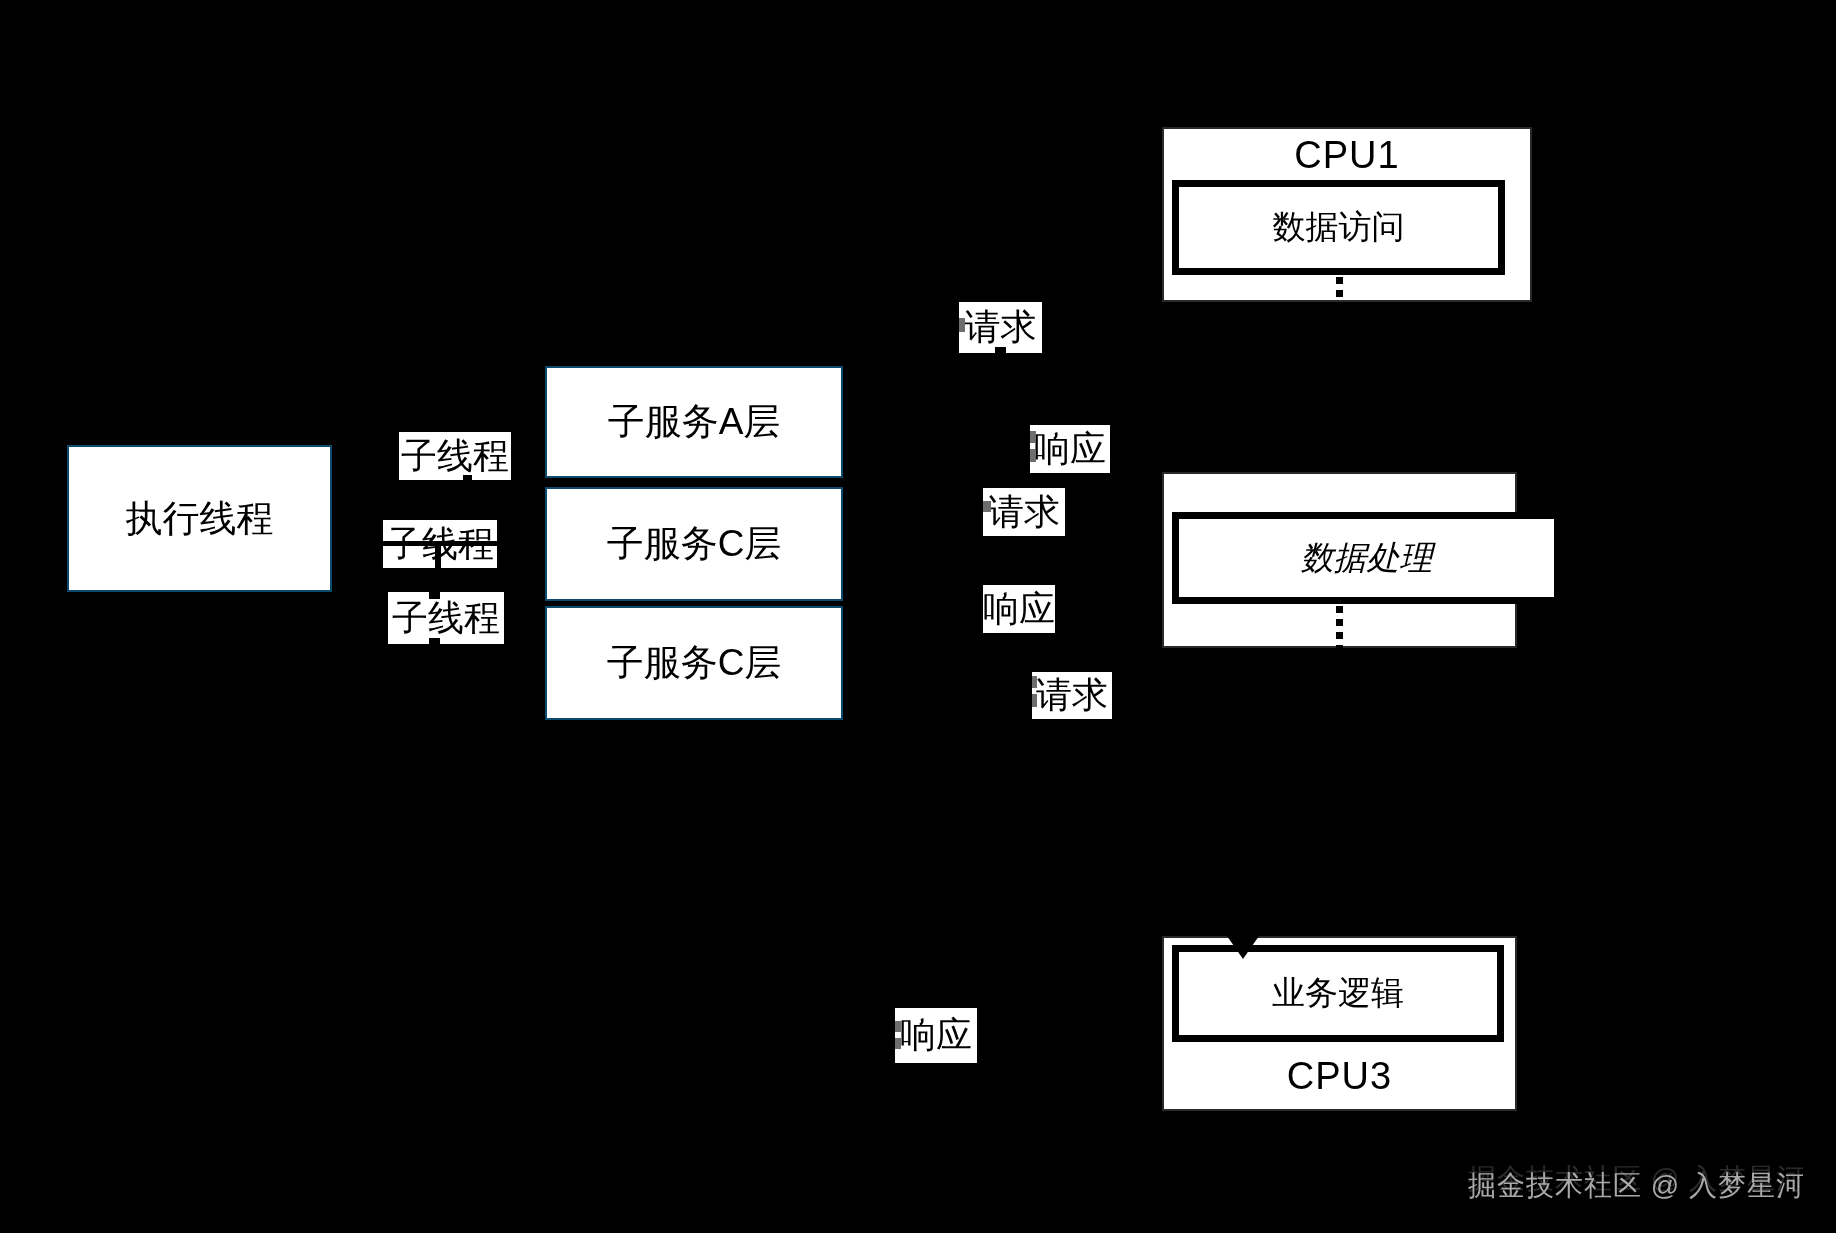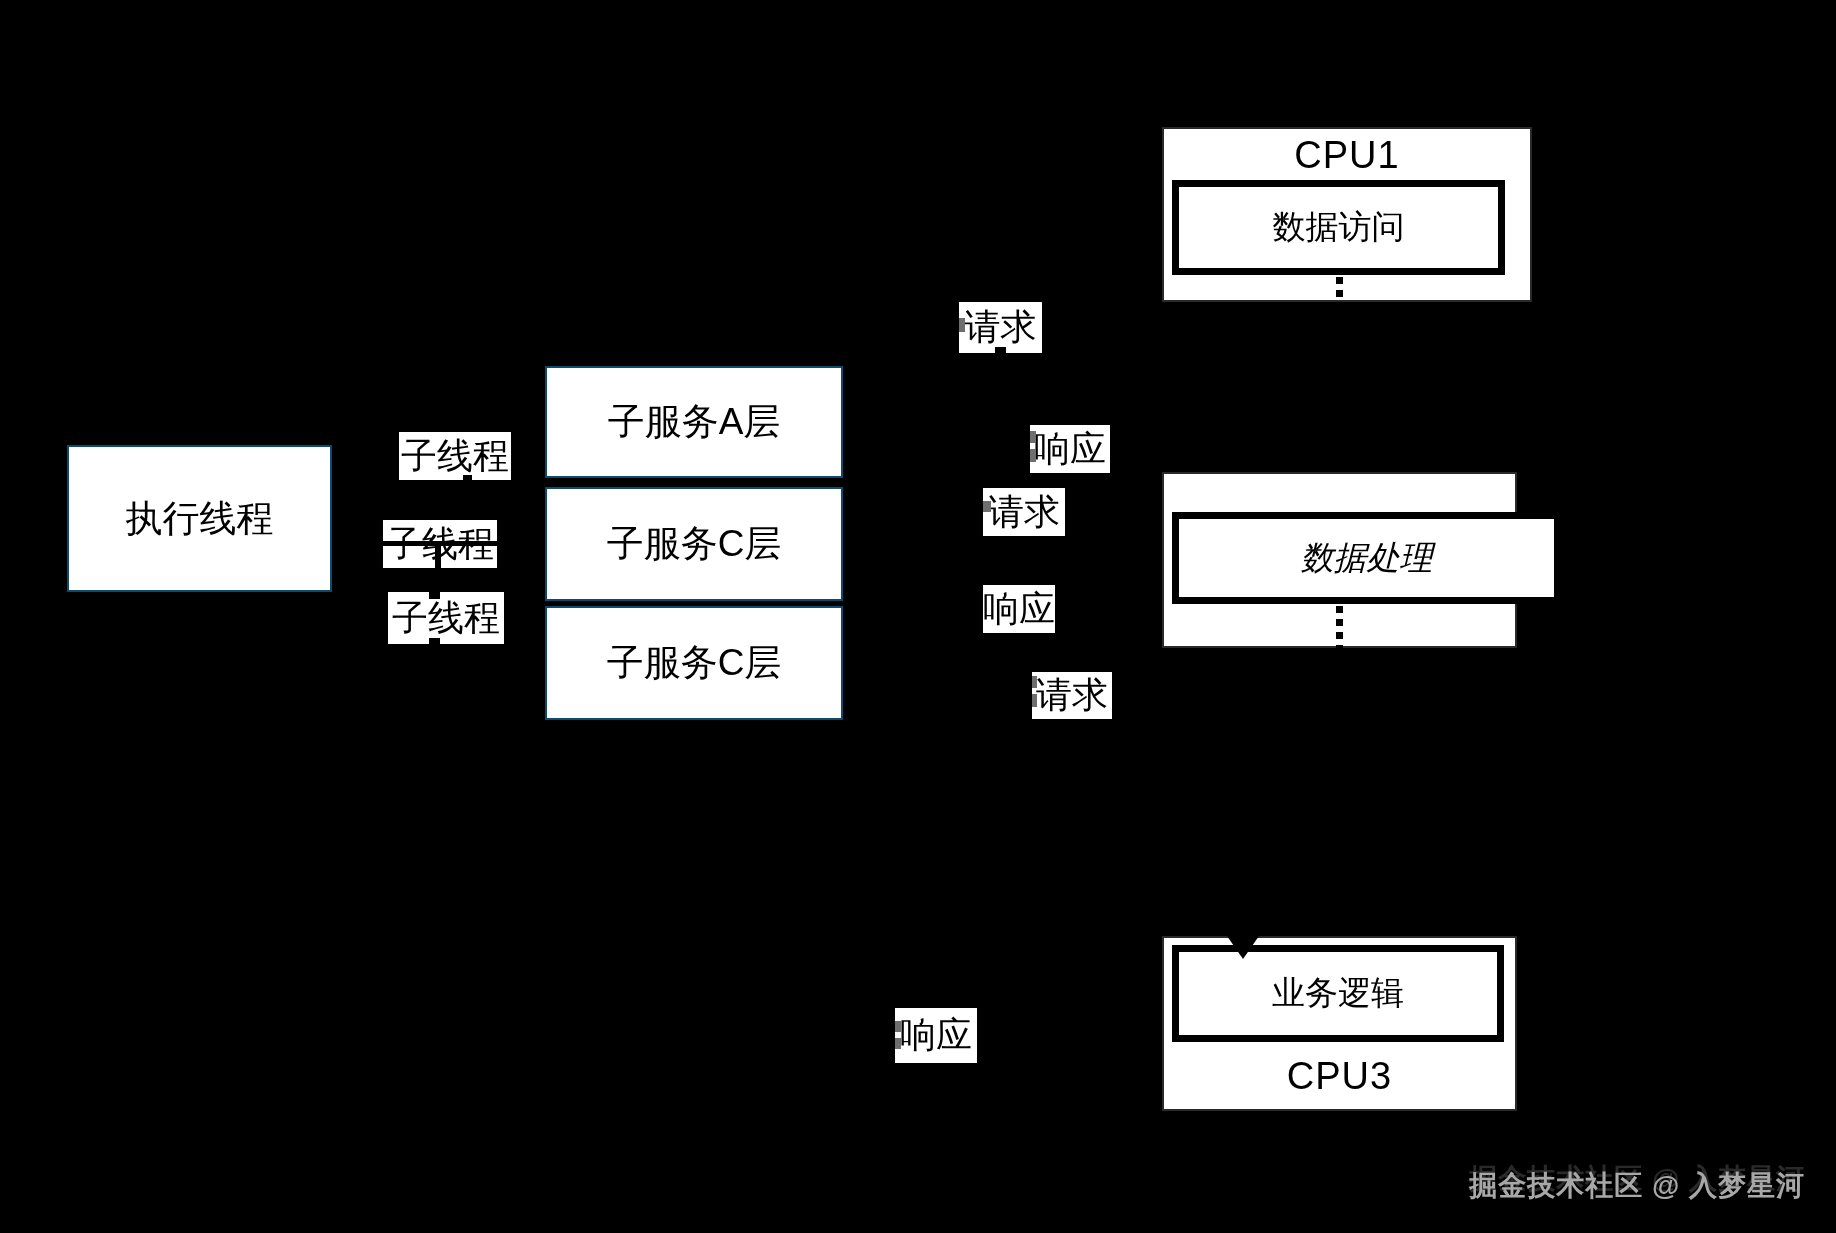--- a/index.html
+++ b/index.html
@@ -98,21 +98,21 @@
   #frag-req1-left{left:959px;top:318px;width:6px;height:14px;}
   #frag-req1-bot{left:995px;top:347px;width:11px;height:6px;}
   #frag-res1-d1{left:1030px;top:431px;width:6px;height:12px;}
   #frag-res1-d2{left:1030px;top:449px;width:6px;height:13px;}
   #frag-req2-left{left:983px;top:501px;width:8px;height:11px;}
   #frag-req3-d1{left:1032px;top:676px;width:5px;height:12px;}
   #frag-req3-d2{left:1032px;top:694px;width:5px;height:13px;}
   #frag-res3-d1{left:895px;top:1021px;width:6px;height:11px;}
   #frag-res3-d2{left:895px;top:1038px;width:6px;height:11px;}
 
-  #watermark{right:31px;top:1167px;font-weight:bold;}
+  #watermark{right:31px;top:1167px;}
 </style>
 </head>
 <body>
 
 <div id="canvas">
 
   <div id="exec-box" class="abs wbox">执行线程</div>
 
   <div id="thread1" class="abs flabel">子线程</div>
   <div id="thread2" class="abs flabel">子线程</div>

